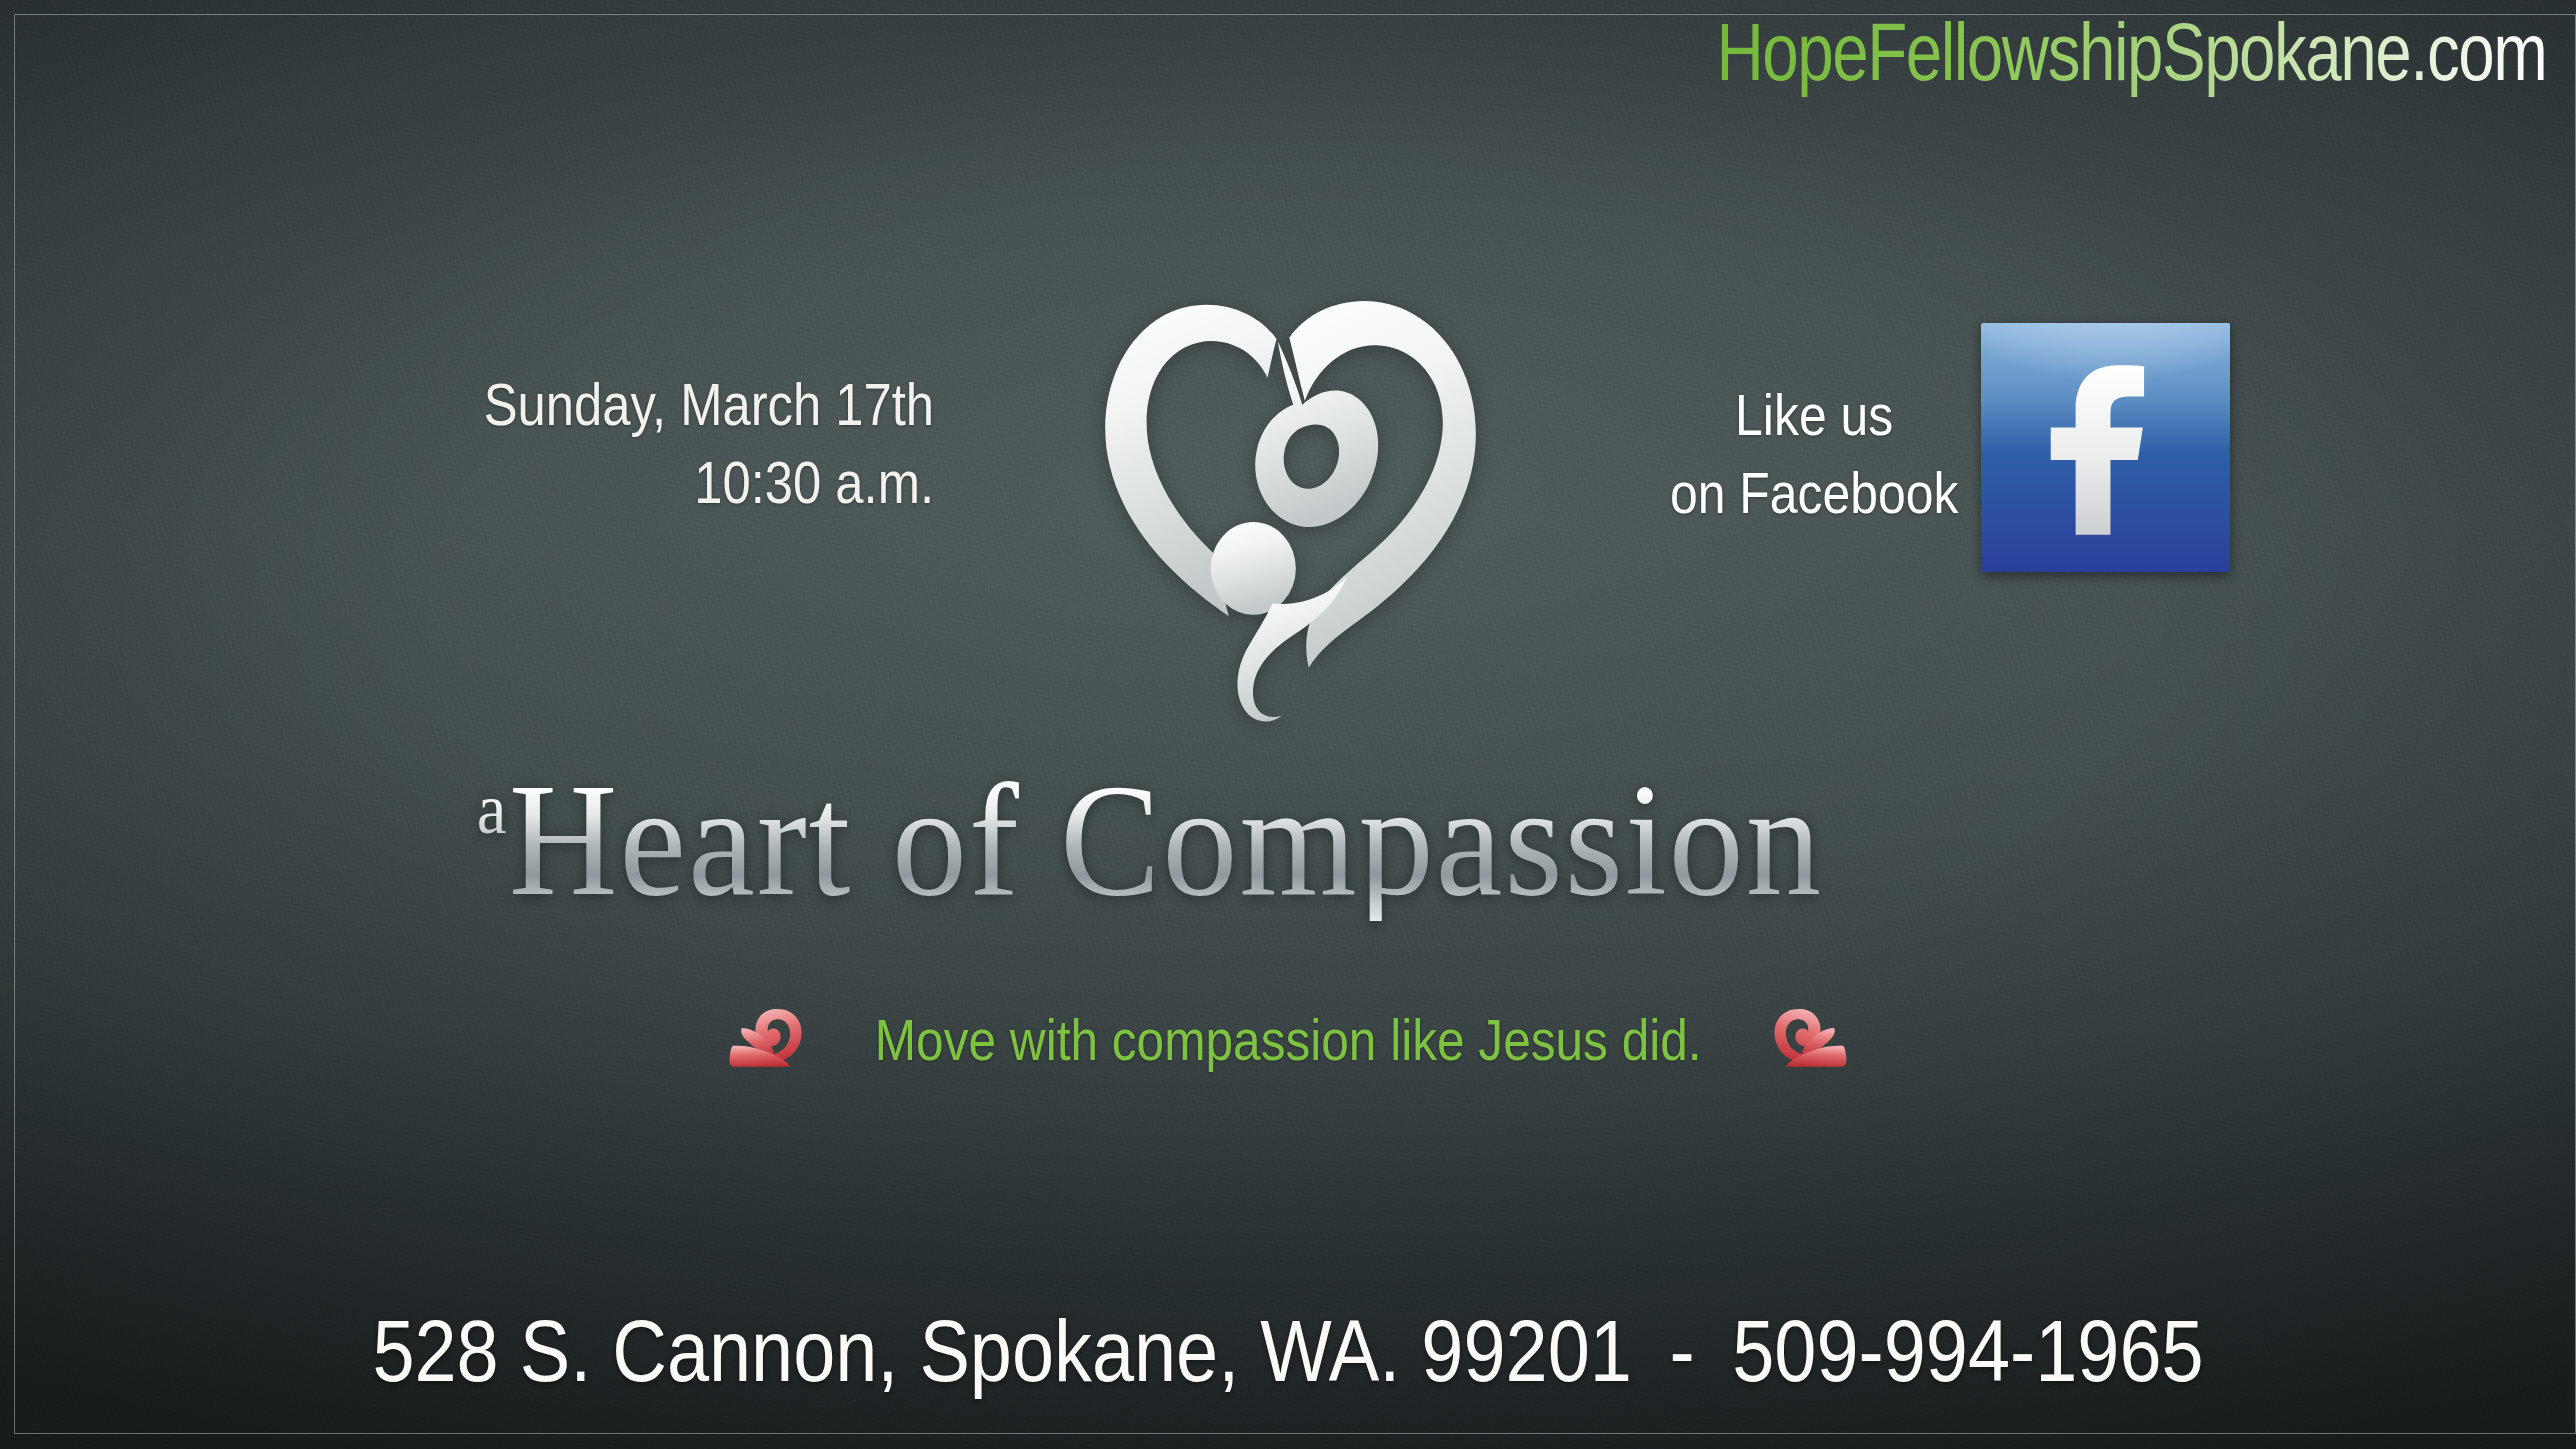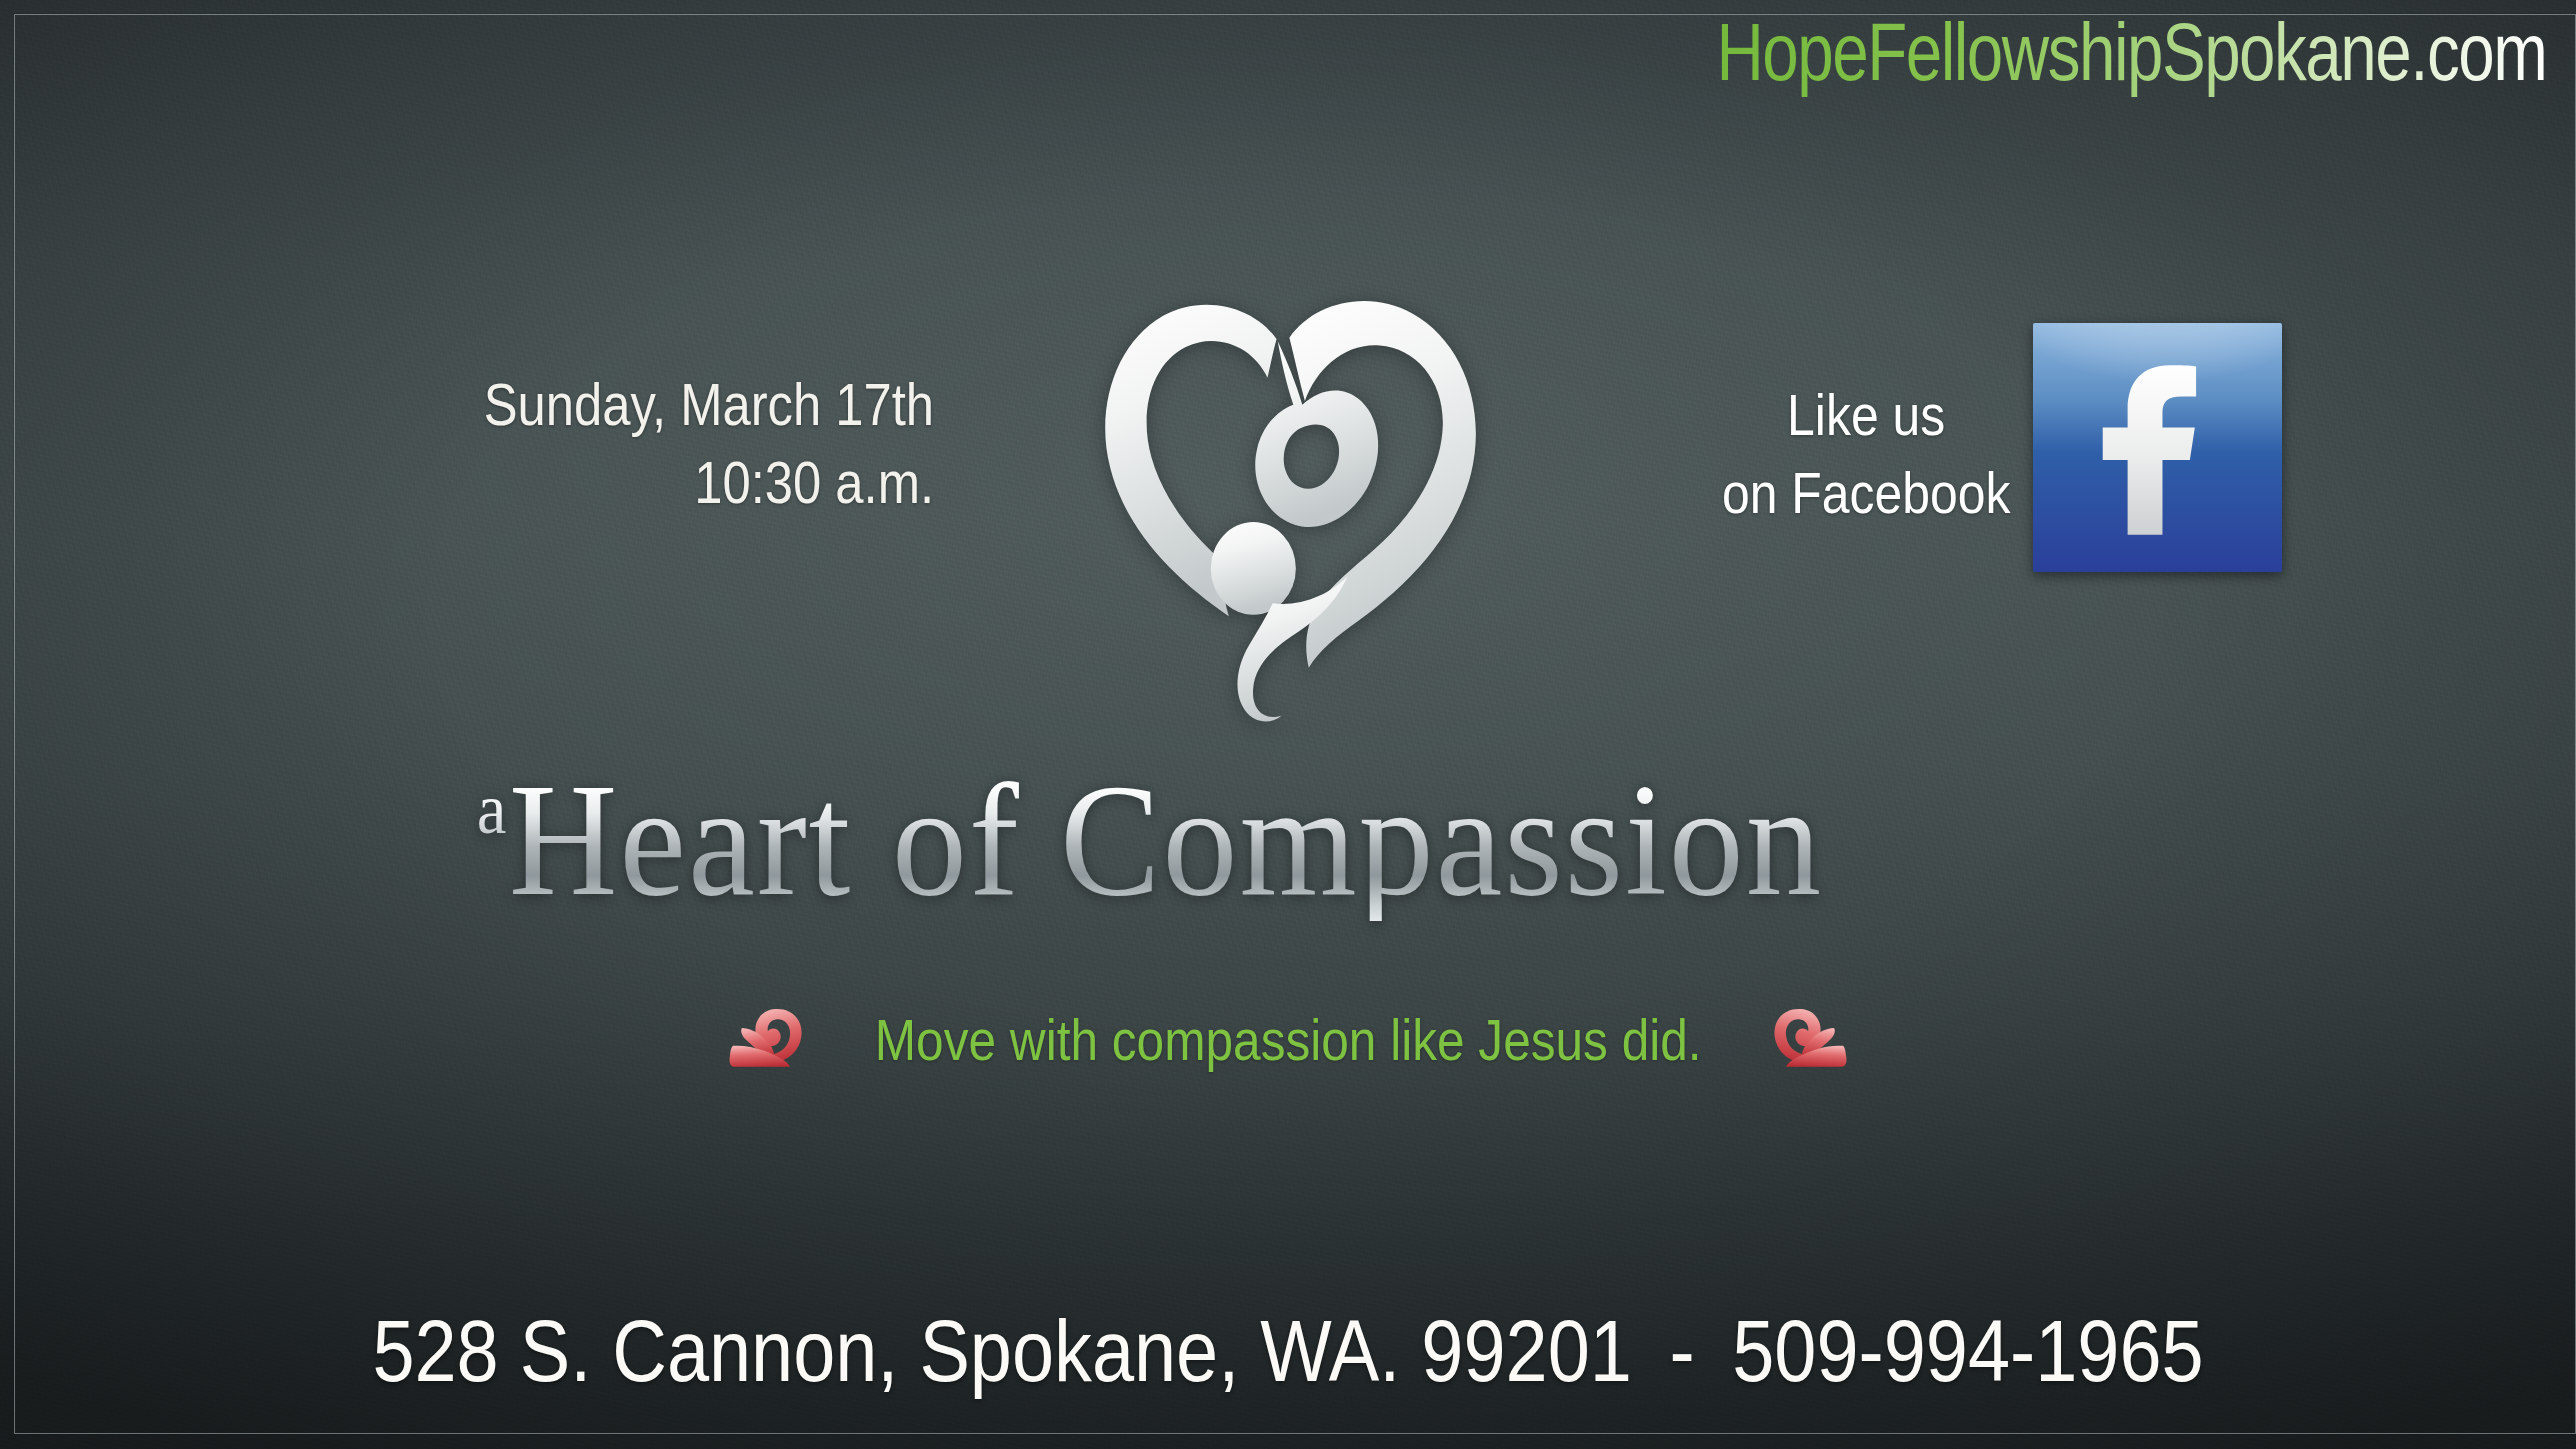--- a/index.html
+++ b/index.html
@@ -123,21 +123,21 @@
     width: 464px;
     height: 464px;
     z-index: 5;
     filter: drop-shadow(0 3.9px 9px rgba(0,0,0,0.30));
   }
   .heart-logo svg { display: block; width: 100%; height: 100%; }
 
   
   .fb-block {
     position: absolute;
-    left: 1598px;
+    left: 1546px;
     top: 367px;
     width: 689px;
     height: 258px;
     z-index: 5;
   }
   .fb-text {
     position: absolute;
     right: 277px;
     top: 9px;
     text-align: center;

